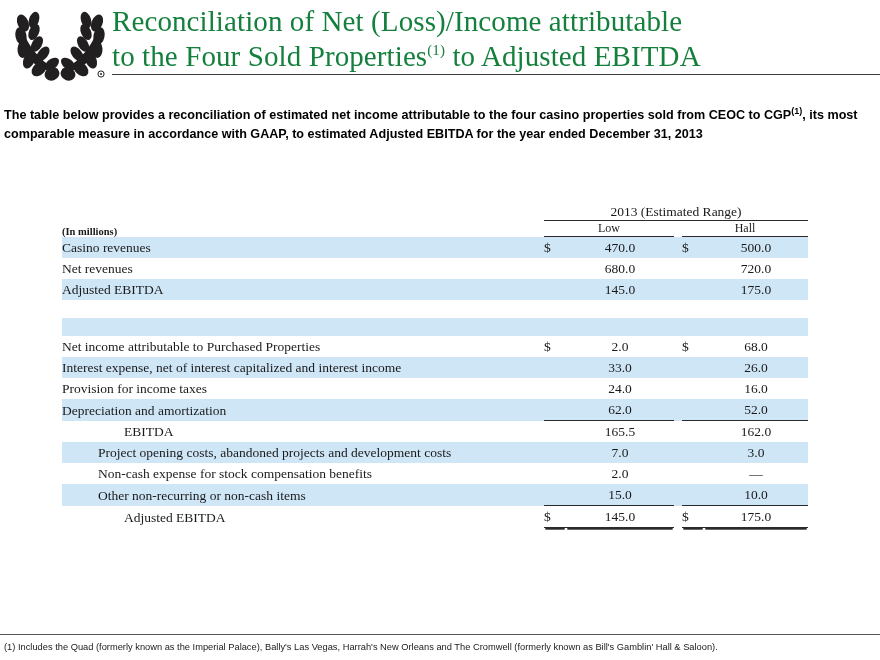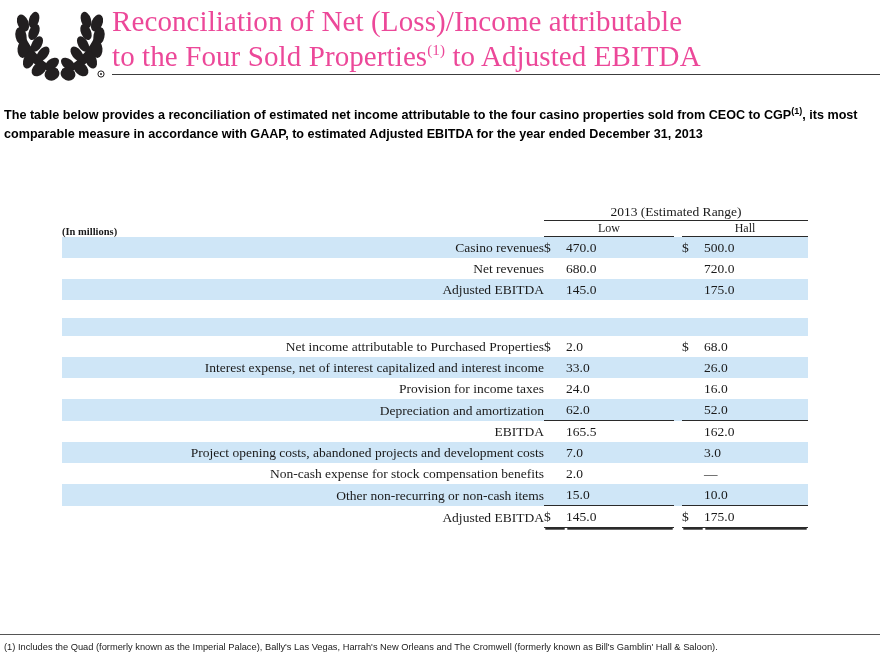--- a/index.html
+++ b/index.html
@@ -23,21 +23,21 @@
     width: 104px; height: 76px;
   }
   .logo svg { display: block; width: 100%; height: 100%; }
 
   .title-block {
     position: absolute;
     left: 112px; top: 0px;
     width: 768px;
   }
   .title-line {
-    color: #ec4899;
+    color: #15803d;
     font-family: "Liberation Serif", "DejaVu Serif", serif;
     font-size: 29px;
     font-weight: 400;
     line-height: 35px;
     letter-spacing: 0.1px;
     white-space: nowrap;
   }
   .title-line:first-child { padding-top: 4px; }
   .title-sup {
     font-size: 15px;
@@ -113,25 +113,25 @@
     padding-bottom: 3px;
     white-space: nowrap;
   }
 
   
   tr.row td { height: 21px; line-height: 21px; }
   tr.row.band td { background: #cfe6f7; }
   tr.spacer td { height: 18px; line-height: 18px; }
   tr.spacer.band td { background: #cfe6f7; }
 
-  .lbl { text-align: right; white-space: nowrap; padding-left: 4px; }
+  .lbl { text-align: left; white-space: nowrap; padding-left: 4px; }
   .lbl.ind1 { padding-left: 36px; }
   .lbl.ind2 { padding-left: 62px; }
   .cur { text-align: left; padding-left: 2px; }
-  .val { text-align: left; padding-right: 4px; white-space: nowrap; }
+  .val { text-align: center; padding-right: 4px; white-space: nowrap; }
 
   
   .rule-above { border-top: 1.3px solid #2a2a2a; }
   .rule-dbl {
     border-bottom: 1.3px solid #2a2a2a;
     box-shadow: 0 3px 0 -1.3px #2a2a2a;
   }
 
   
   .foot-rule {

